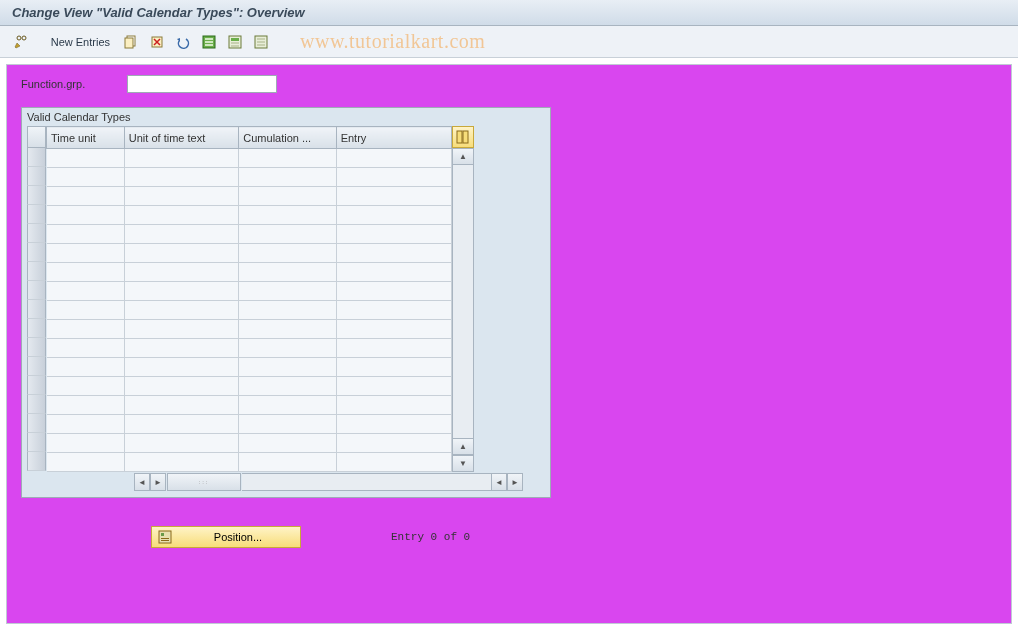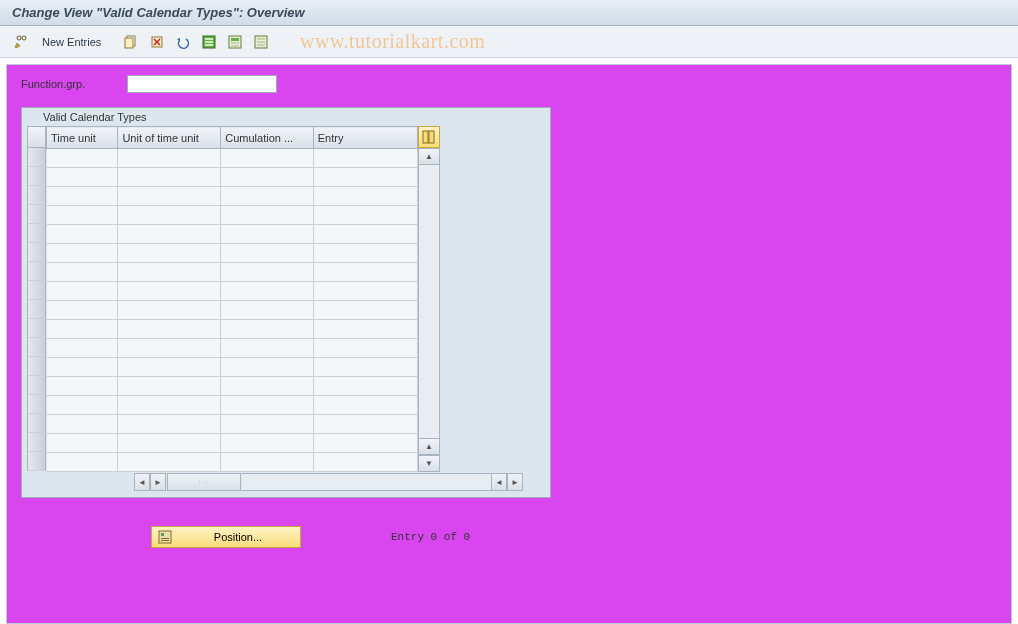--- a/index.html
+++ b/index.html
@@ -34,21 +34,21 @@
       position: relative;
       display: flex;
       align-items: center;
       gap: 4px;
     }
     .tb-btn {
       height: 22px;
       min-width: 22px;
       display: flex;
       align-items: center;
-      justify-content: flex-start;
+      justify-content: flex-end;
       cursor: pointer;
       padding: 0 3px;
     }
     .tb-new-entries {
       min-width: 80px;
       padding: 0 6px;
       color: #2a3a4a;
     }
     .watermark {
       position: absolute;
@@ -79,42 +79,42 @@
       width: 150px; height: 18px;
       border: 1px solid #9eaab6;
       background: #fff;
     }
     .group-box {
       width: 530px;
       border: 1px solid #9eaab6;
       background: #dbe6ef;
       padding: 3px 5px 6px 5px;
     }
-    .group-title { color: #333; margin-bottom: 3px; font-size:11px;margin-left:16px; }
+    .group-title { color: #333; margin-bottom: 3px; font-size:11px; }
     .table-wrap {
       display: flex;
     }
     .rowsel-col {
       width: 19px;
     }
     .rowsel-head {
       height: 22px;
       background: linear-gradient(#f0f4f8,#d8e0e8);
       border: 1px solid #a8b4c0;
     }
     .rowsel-cell {
       height: 19px;
       background: linear-gradient(to right,#e4e9ef,#c8d0da);
       border-left:1px solid #a8b4c0;
       border-right:1px solid #a8b4c0;
       border-bottom:1px solid #c8d0d8;
     }
     .data-table {
       border-collapse: collapse;
-      width: 372px;
+      width: 406px;
       padding-left: 24px;
     }
     .data-table th {
       height: 22px;
       background: linear-gradient(#f0f4f8,#d8e0e8);
       border: 1px solid #a8b4c0;
       font-weight: normal;
       text-align: left;
       padding-left: 4px;
       color: #333;
@@ -299,21 +299,21 @@
         <div class="rowsel-cell"></div>
         <div class="rowsel-cell"></div>
         <div class="rowsel-cell"></div>
         <div class="rowsel-cell"></div>
       </div>
 
       <table class="data-table">
         <thead>
           <tr>
             <th class="col-timeunit">Time unit</th>
-            <th class="col-unittext">Unit of time unit</th>
+            <th class="col-unittext">Unit of time text</th>
             <th class="col-cumul">Cumulation ...</th>
             <th class="col-name">Entry</th>
           </tr>
         </thead>
         <tbody>
           <tr>
               <td></td>
               <td></td>
               <td></td>
               <td></td>

